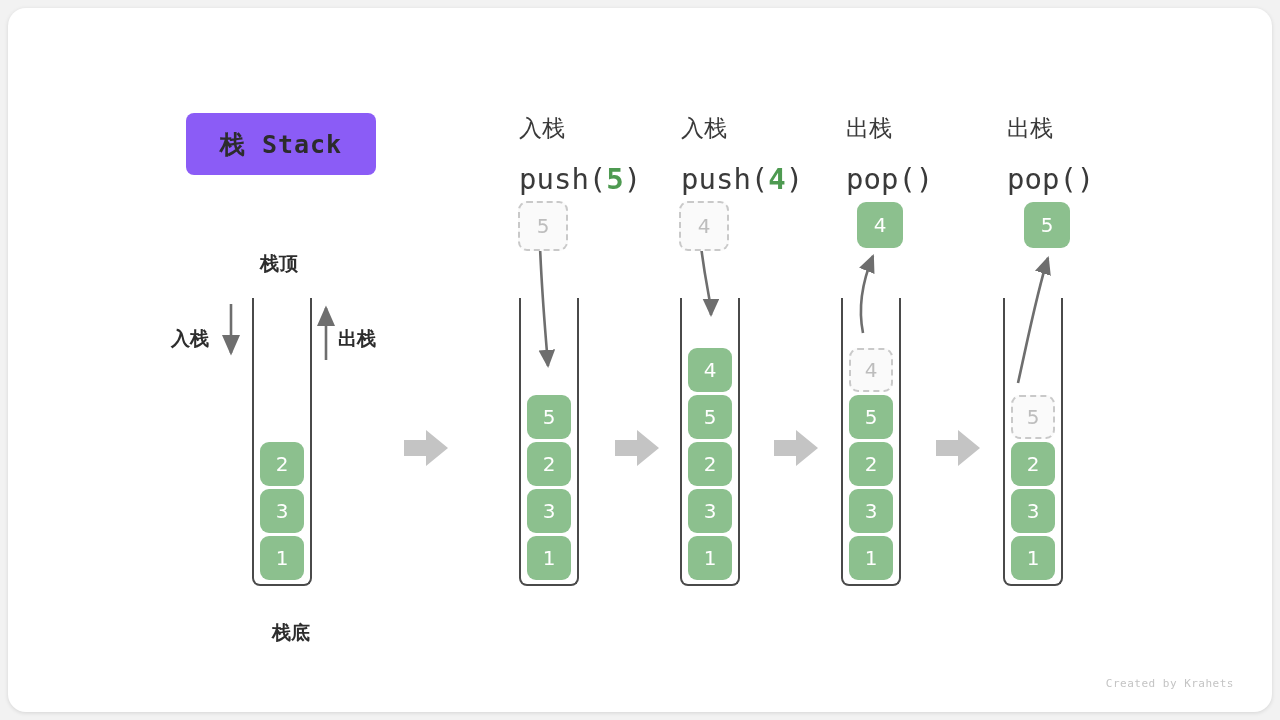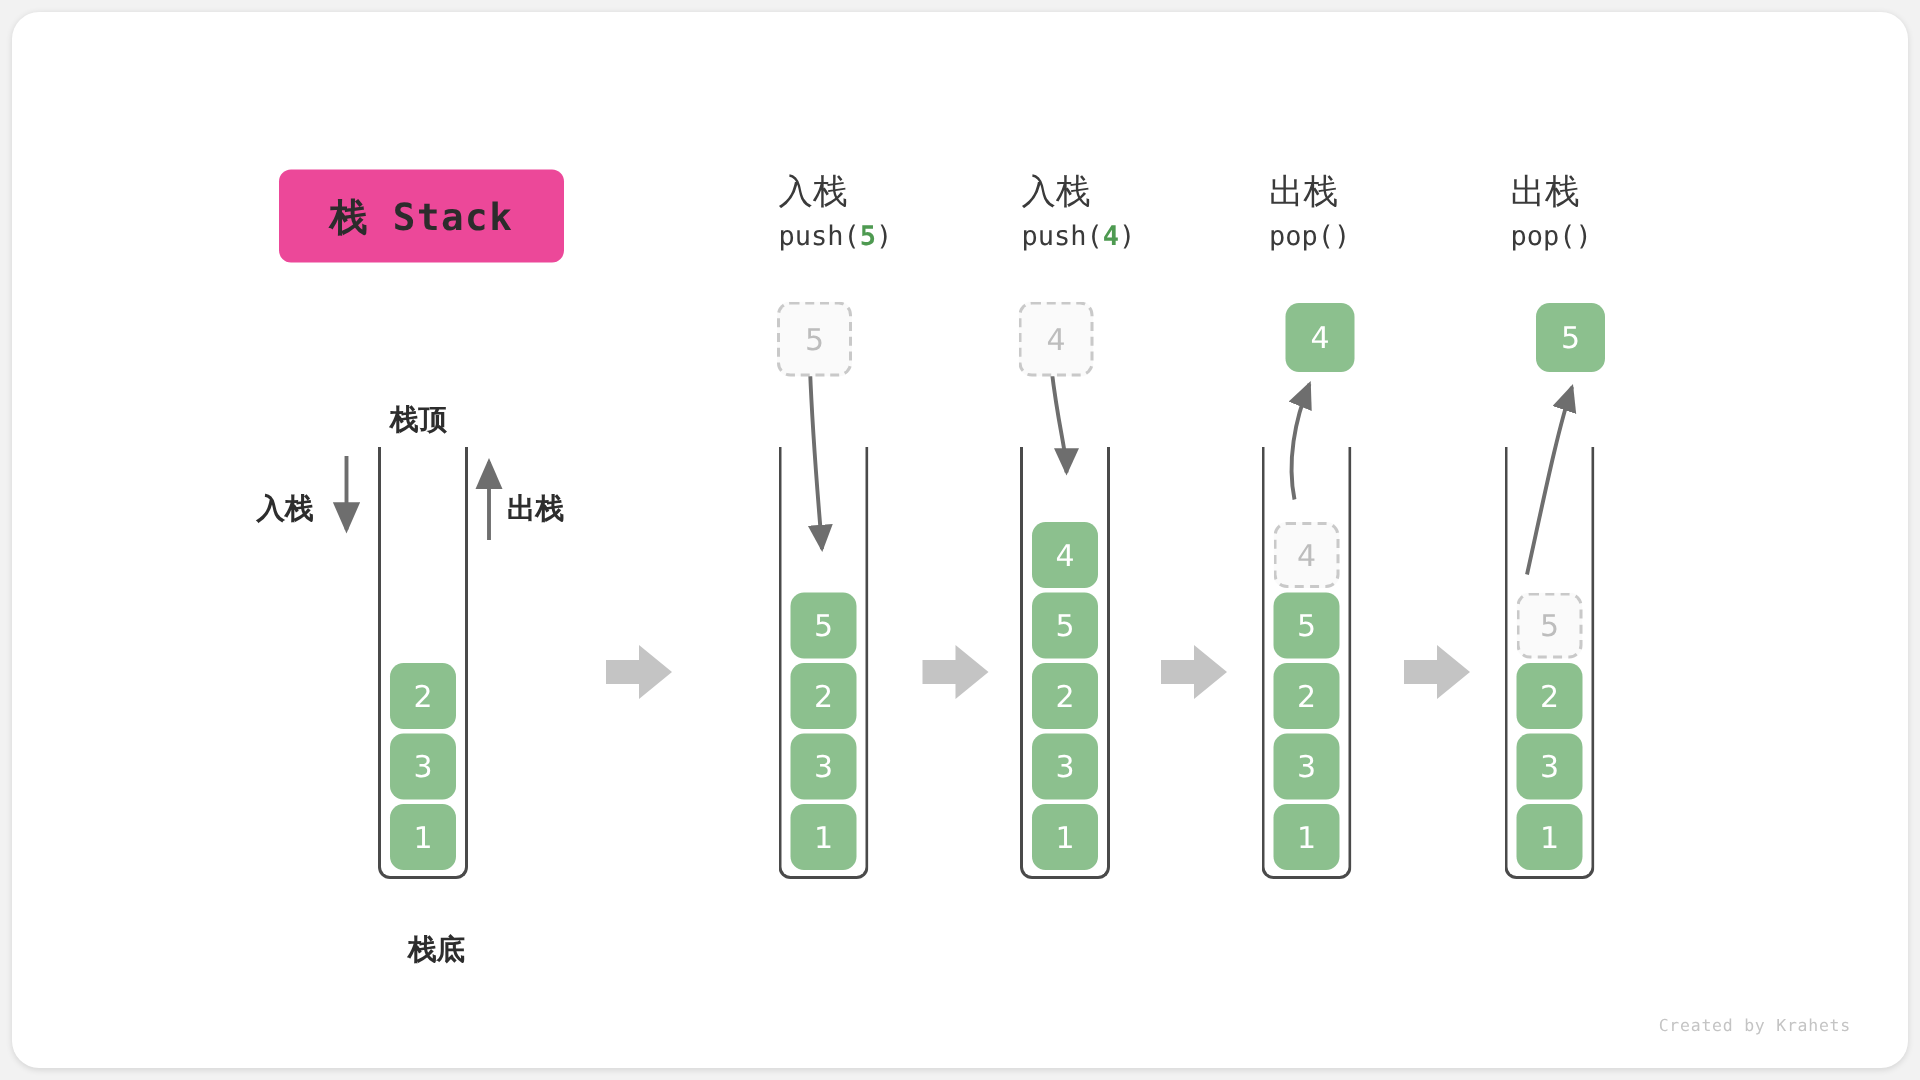--- a/index.html
+++ b/index.html
@@ -12,36 +12,36 @@
   .card{
     position:absolute;left:8px;top:8px;width:1264px;height:704px;
     background:#ffffff;border-radius:18px;
     box-shadow:0 1px 4px rgba(0,0,0,0.12);
   }
   .stage{position:absolute;left:0;top:0;width:1264px;height:704px;}
 
   
   .title-chip{
     position:absolute;
-    background:#ec4899;border-radius:8px;
+    background:#8b5cf6;border-radius:8px;
     display:flex;align-items:center;justify-content:center;
     font-family:"DejaVu Sans Mono","Liberation Mono",monospace;
     font-size:25px;font-weight:bold;color:#2c2c2c;
     letter-spacing:1px;
   }
 
   
   .op{position:absolute;text-align:left;line-height:1.45;}
   .op .cn{
     font-family:"DejaVu Sans","Liberation Sans",sans-serif;
     font-size:23px;color:#3a3a3a;display:block;
   }
   .op .code{
     font-family:"DejaVu Sans Mono","Liberation Mono",monospace;
-    font-size:18px;color:#3a3a3a;display:block;white-space:pre;
+    font-size:29px;color:#3a3a3a;display:block;white-space:pre;margin-top:13px;
   }
   .op .code b{color:#4e9a51;font-weight:bold;}
 
   
   .stack-box{
     position:absolute;
     border-left:2px solid #4a4a4a;
     border-right:2px solid #4a4a4a;
     border-bottom:2px solid #4a4a4a;
     border-top:none;
@@ -135,21 +135,21 @@
     <g fill="#c4c4c4">
       <path d="M766,432 h22 v-10 l22,18 -22,18 v-10 h-22 z"></path>
     </g>
     <g fill="#c4c4c4">
       <path d="M928,432 h22 v-10 l22,18 -22,18 v-10 h-22 z"></path>
     </g>
   </svg>
 
   <div class="title-chip" style="left:178px;top:105px;width:190px;height:62px;">栈 Stack</div>
 
-  <div class="label" style="left:252px;top:243px;margin-top:16px;">栈顶</div>
+  <div class="label" style="left:252px;top:243px;">栈顶</div>
   <div class="label" style="left:264px;top:612px;font-family:Liberation Serif, serif;">栈底</div>
   <div class="label" style="left:163px;top:318px;">入栈</div>
   <div class="label" style="left:330px;top:318px;">出栈</div>
 
   <div class="stack-box" style="left:244px;top:290px;width:60px;height:288px;">
     <div class="cells">
       <div class="cell">2</div>
       <div class="cell">3</div>
       <div class="cell">1</div>
     </div>

